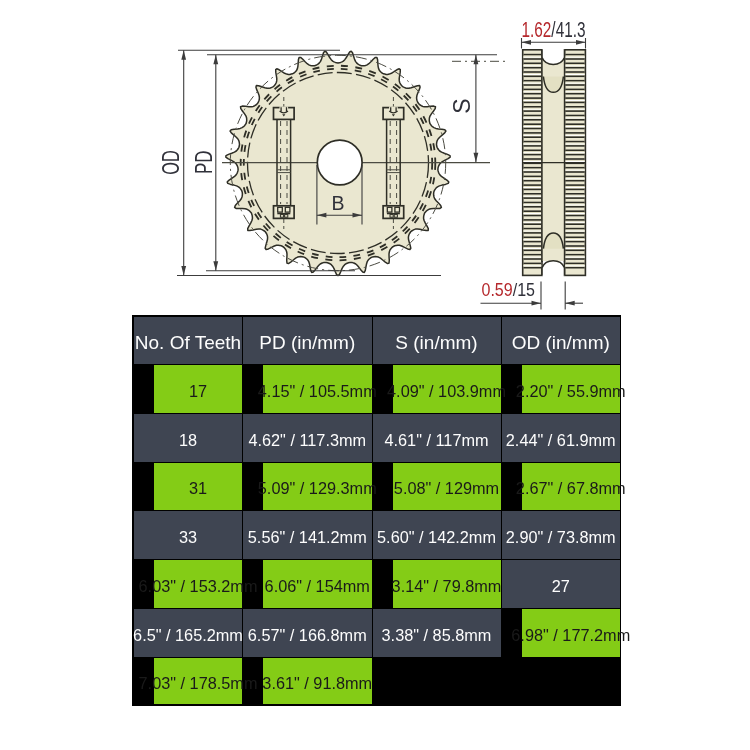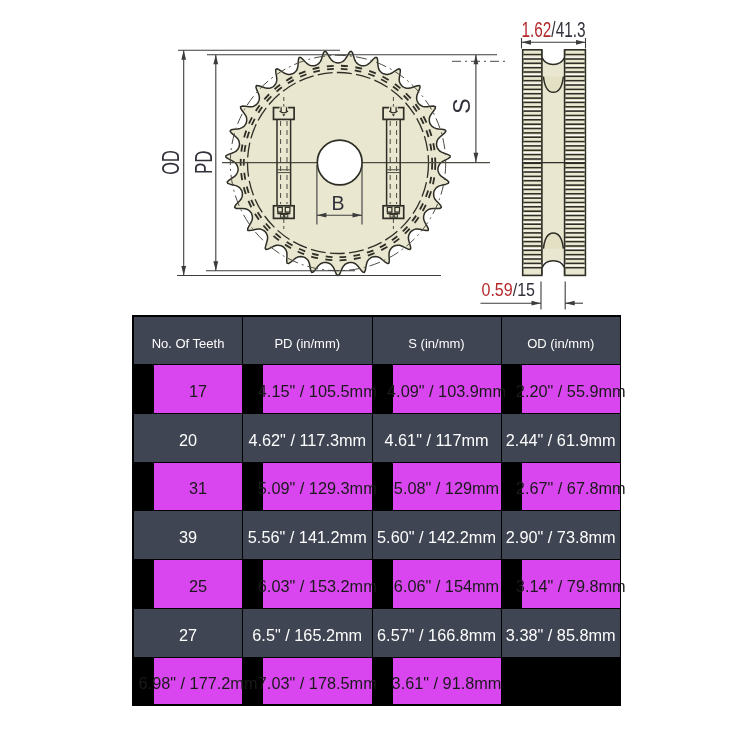--- a/index.html
+++ b/index.html
@@ -2,23 +2,23 @@
 <html><head>
 <meta charset="utf-8">
 <style>
 html,body{margin:0;padding:0;background:#ffffff;width:750px;height:750px;overflow:hidden;}
 body{font-family:"Liberation Sans", sans-serif;position:relative;}
 .tbl{position:absolute;left:132px;top:315px;width:489px;height:390.5px;background:#000;
  border:2px solid #000;box-sizing:border-box;display:grid;
  grid-template-columns:108px 128.5px 128px 118.5px;
  grid-template-rows:47px repeat(6,47.8px) 45.9px;gap:1px;}
 .c{display:flex;align-items:center;justify-content:center;font-size:16.3px;white-space:nowrap;padding-top:5px;box-sizing:border-box;}
-.hd{font-size:13px;}
+.hd{font-size:19px;}
 .dark{background:#3f4552;color:#fdfdfd;}
-.lite{background:#d946ef;color:#1a1a1a;margin-left:20px;}
+.lite{background:#84cc16;color:#1a1a1a;margin-left:20px;}
 </style>
 </head>
 <body>
 <svg width="750" height="750" viewBox="0 0 750 750" xmlns="http://www.w3.org/2000/svg" style="position:absolute;left:0;top:0">
 
 <g>
       <path d="M440.6 163.0L439.5 164.3L438.8 165.6L438.3 166.9L438.0 168.2L437.9 169.6L438.1 170.9L438.5 172.2L439.1 173.6L440.1 175.1L441.8 176.7L444.3 178.4L447.2 180.3L448.8 182.0L448.2 183.4L445.4 184.4L442.1 185.1L439.4 185.9L437.5 186.9L436.2 187.9L435.3 189.1L434.6 190.2L434.0 191.4L433.7 192.7L433.6 194.1L433.7 195.5L434.0 197.0L434.7 198.7L436.2 200.7L438.5 203.1L440.7 205.5L441.4 207.4L440.0 208.4L436.9 208.6L433.5 208.6L430.8 208.8L428.9 209.3L427.5 210.1L426.4 211.0L425.5 212.0L424.6 213.0L424.2 214.3L423.8 215.6L423.6 217.0L423.6 218.6L424.1 220.5L425.2 222.9L426.9 225.8L428.3 228.6L428.2 230.4L426.2 230.6L422.9 230.0L419.8 229.2L417.3 228.9L415.4 229.1L414.0 229.6L412.7 230.3L411.6 231.0L410.6 231.9L409.9 233.0L409.2 234.2L408.7 235.6L408.4 237.2L408.5 239.3L409.2 242.1L410.2 245.4L410.8 248.2L409.9 249.5L407.6 248.9L404.5 247.4L401.7 246.0L399.5 245.3L397.7 245.2L396.2 245.4L394.9 245.8L393.6 246.3L392.5 247.0L391.6 247.9L390.7 249.0L389.9 250.2L389.3 251.9L389.0 254.1L389.1 257.1L389.3 260.5L389.0 263.1L387.6 263.6L385.3 262.2L382.7 260.0L380.4 258.2L378.4 257.1L376.8 256.7L375.3 256.6L374.0 256.7L372.6 256.9L371.4 257.4L370.3 258.2L369.2 259.0L368.2 260.1L367.2 261.7L366.5 264.0L365.9 267.1L365.3 270.4L364.3 272.4L362.7 272.1L360.7 269.8L358.7 267.1L356.9 265.0L355.3 263.7L353.8 263.0L352.4 262.6L351.1 262.4L349.8 262.4L348.5 262.7L347.2 263.2L345.9 263.8L344.7 264.7L343.4 266.2L342.1 268.4L340.8 271.5L339.5 274.4L338.0 275.6L336.5 274.4L335.2 271.5L333.9 268.4L332.6 266.2L331.3 264.7L330.1 263.8L328.8 263.2L327.5 262.7L326.2 262.4L324.9 262.4L323.6 262.6L322.2 263.0L320.7 263.7L319.1 265.0L317.3 267.1L315.3 269.8L313.3 272.1L311.7 272.4L310.7 270.4L310.1 267.1L309.5 264.0L308.8 261.7L307.8 260.1L306.8 259.0L305.7 258.2L304.6 257.4L303.4 256.9L302.0 256.7L300.7 256.6L299.2 256.7L297.6 257.1L295.6 258.2L293.3 260.0L290.7 262.2L288.4 263.6L287.0 263.1L286.7 260.5L286.9 257.1L287.0 254.1L286.7 251.9L286.1 250.2L285.3 249.0L284.4 247.9L283.5 247.0L282.4 246.3L281.1 245.8L279.8 245.4L278.3 245.2L276.5 245.3L274.3 246.0L271.5 247.4L268.4 248.9L266.1 249.5L265.2 248.2L265.8 245.4L266.8 242.1L267.5 239.3L267.6 237.2L267.3 235.6L266.8 234.2L266.1 233.0L265.4 231.9L264.4 231.0L263.3 230.3L262.0 229.6L260.6 229.1L258.7 228.9L256.2 229.2L253.1 230.0L249.8 230.6L247.8 230.4L247.7 228.6L249.1 225.8L250.8 222.9L251.9 220.5L252.4 218.6L252.4 217.0L252.2 215.6L251.8 214.3L251.4 213.0L250.5 212.0L249.6 211.0L248.5 210.1L247.1 209.3L245.2 208.8L242.5 208.6L239.1 208.6L236.0 208.4L234.6 207.4L235.3 205.5L237.5 203.1L239.8 200.7L241.3 198.7L242.0 197.0L242.3 195.5L242.4 194.1L242.3 192.7L242.0 191.4L241.4 190.2L240.7 189.1L239.8 187.9L238.5 186.9L236.6 185.9L233.9 185.1L230.6 184.4L227.8 183.4L227.2 182.0L228.8 180.3L231.7 178.4L234.2 176.7L235.9 175.1L236.9 173.6L237.5 172.2L237.9 170.9L238.1 169.6L238.0 168.2L237.7 166.9L237.2 165.6L236.5 164.3L235.4 163.0L233.6 161.6L230.9 160.2L227.9 158.7L225.8 157.1L226.0 155.7L228.5 154.4L231.7 153.2L234.4 152.1L236.3 151.0L237.4 149.8L238.3 148.5L238.9 147.3L239.3 146.0L239.5 144.7L239.4 143.4L239.2 142.0L238.8 140.6L237.9 139.0L236.3 137.2L233.9 135.1L231.3 132.9L230.1 131.0L231.2 129.8L234.1 129.3L237.5 128.9L240.2 128.4L242.1 127.6L243.5 126.7L244.5 125.7L245.3 124.6L246.1 123.5L246.4 122.2L246.7 120.9L246.7 119.5L246.6 117.9L246.0 116.1L244.6 113.9L242.6 111.2L240.8 108.6L240.5 106.7L242.3 106.1L245.5 106.3L248.8 106.7L251.4 106.7L253.2 106.4L254.7 105.7L255.9 105.0L256.9 104.1L257.8 103.1L258.4 101.9L258.9 100.7L259.3 99.3L259.4 97.7L259.1 95.6L258.2 93.0L256.8 89.9L255.9 87.1L256.4 85.5L258.6 85.7L261.8 86.8L264.8 87.8L267.1 88.3L269.0 88.3L270.4 88.0L271.7 87.4L272.9 86.8L274.0 86.0L274.8 85.0L275.6 83.9L276.3 82.5L276.7 80.9L276.8 78.7L276.4 75.8L275.8 72.4L275.7 69.7L276.8 68.8L279.2 69.8L282.0 71.7L284.6 73.3L286.7 74.1L288.4 74.4L289.9 74.4L291.2 74.1L292.5 73.8L293.7 73.2L294.8 72.3L295.8 71.4L296.7 70.2L297.4 68.6L297.9 66.3L298.2 63.2L298.4 59.8L299.1 57.5L300.6 57.4L302.8 59.3L305.1 61.8L307.2 63.7L308.9 64.9L310.5 65.5L311.9 65.7L313.3 65.8L314.6 65.7L315.9 65.3L317.1 64.7L318.3 63.9L319.4 62.9L320.5 61.4L321.5 59.1L322.5 56.0L323.5 52.8L324.8 51.2L326.3 52.0L328.0 54.6L329.7 57.5L331.2 59.7L332.7 61.1L334.0 61.9L335.4 62.4L336.7 62.7L338.0 63.0L339.3 62.7L340.6 62.4L342.0 61.9L343.3 61.1L344.8 59.7L346.3 57.5L348.0 54.6L349.7 52.0L351.2 51.2L352.5 52.8L353.5 56.0L354.5 59.1L355.5 61.4L356.6 62.9L357.7 63.9L358.9 64.7L360.1 65.3L361.4 65.7L362.7 65.8L364.1 65.7L365.5 65.5L367.1 64.9L368.8 63.7L370.9 61.8L373.2 59.3L375.4 57.4L376.9 57.5L377.6 59.8L377.8 63.2L378.1 66.3L378.6 68.6L379.3 70.2L380.2 71.4L381.2 72.3L382.3 73.2L383.5 73.8L384.8 74.1L386.1 74.4L387.6 74.4L389.3 74.1L391.4 73.3L394.0 71.7L396.8 69.8L399.2 68.8L400.3 69.7L400.2 72.4L399.6 75.8L399.2 78.7L399.3 80.9L399.7 82.5L400.4 83.9L401.2 85.0L402.0 86.0L403.1 86.8L404.3 87.4L405.6 88.0L407.0 88.3L408.9 88.3L411.2 87.8L414.2 86.8L417.4 85.7L419.6 85.5L420.1 87.1L419.2 89.9L417.8 93.0L416.9 95.6L416.6 97.7L416.7 99.3L417.1 100.7L417.6 101.9L418.2 103.1L419.1 104.1L420.1 105.0L421.3 105.7L422.8 106.4L424.6 106.7L427.2 106.7L430.5 106.3L433.7 106.1L435.5 106.7L435.2 108.6L433.4 111.2L431.4 113.9L430.0 116.1L429.4 117.9L429.3 119.5L429.3 120.9L429.6 122.2L429.9 123.5L430.7 124.6L431.5 125.7L432.5 126.7L433.9 127.6L435.8 128.4L438.5 128.9L441.9 129.3L444.8 129.8L445.9 131.0L444.7 132.9L442.1 135.1L439.7 137.2L438.1 139.0L437.2 140.6L436.8 142.0L436.6 143.4L436.5 144.7L436.7 146.0L437.1 147.3L437.7 148.5L438.6 149.8L439.7 151.0L441.6 152.1L444.3 153.2L447.5 154.4L450.0 155.7L450.2 157.1L448.1 158.7L445.1 160.2L442.4 161.6Z" fill="#eae7d0" stroke="#2e2e26" stroke-width="1.5" stroke-linejoin="round"></path>
     </g>
 
 <g>
@@ -378,36 +378,35 @@
 <div class="c dark hd">No. Of Teeth</div>
 <div class="c dark hd">PD (in/mm)</div>
 <div class="c dark hd">S (in/mm)</div>
 <div class="c dark hd">OD (in/mm)</div>
 
 <div class="c lite">17</div>
 <div class="c lite">4.15" / 105.5mm</div>
 <div class="c lite">4.09" / 103.9mm</div>
 <div class="c lite">2.20" / 55.9mm</div>
 
-<div class="c dark">20</div>
+<div class="c dark">18</div>
 <div class="c dark">4.62" / 117.3mm</div>
 <div class="c dark">4.61" / 117mm</div>
 <div class="c dark">2.44" / 61.9mm</div>
 
 <div class="c lite">31</div>
 <div class="c lite">5.09" / 129.3mm</div>
 <div class="c lite">5.08" / 129mm</div>
 <div class="c lite">2.67" / 67.8mm</div>
 
-<div class="c dark">39</div>
+<div class="c dark">33</div>
 <div class="c dark">5.56" / 141.2mm</div>
 <div class="c dark">5.60" / 142.2mm</div>
 <div class="c dark">2.90" / 73.8mm</div>
 
-<div class="c lite">25</div>
 <div class="c lite">6.03" / 153.2mm</div>
 <div class="c lite">6.06" / 154mm</div>
 <div class="c lite">3.14" / 79.8mm</div>
 
 <div class="c dark">27</div>
 <div class="c dark">6.5" / 165.2mm</div>
 <div class="c dark">6.57" / 166.8mm</div>
 <div class="c dark">3.38" / 85.8mm</div>
 
 <div class="c lite">6.98" / 177.2mm</div>

